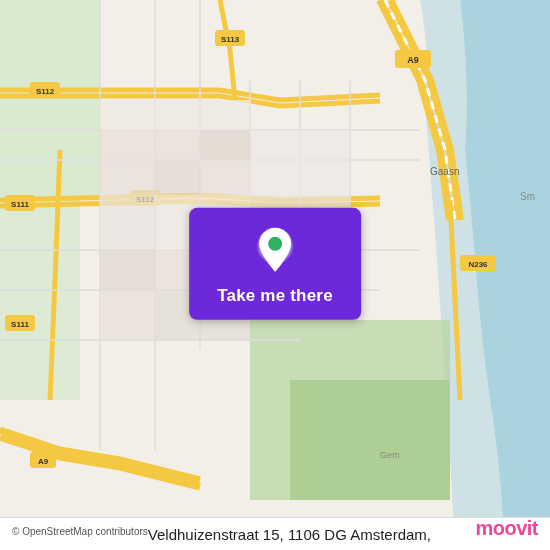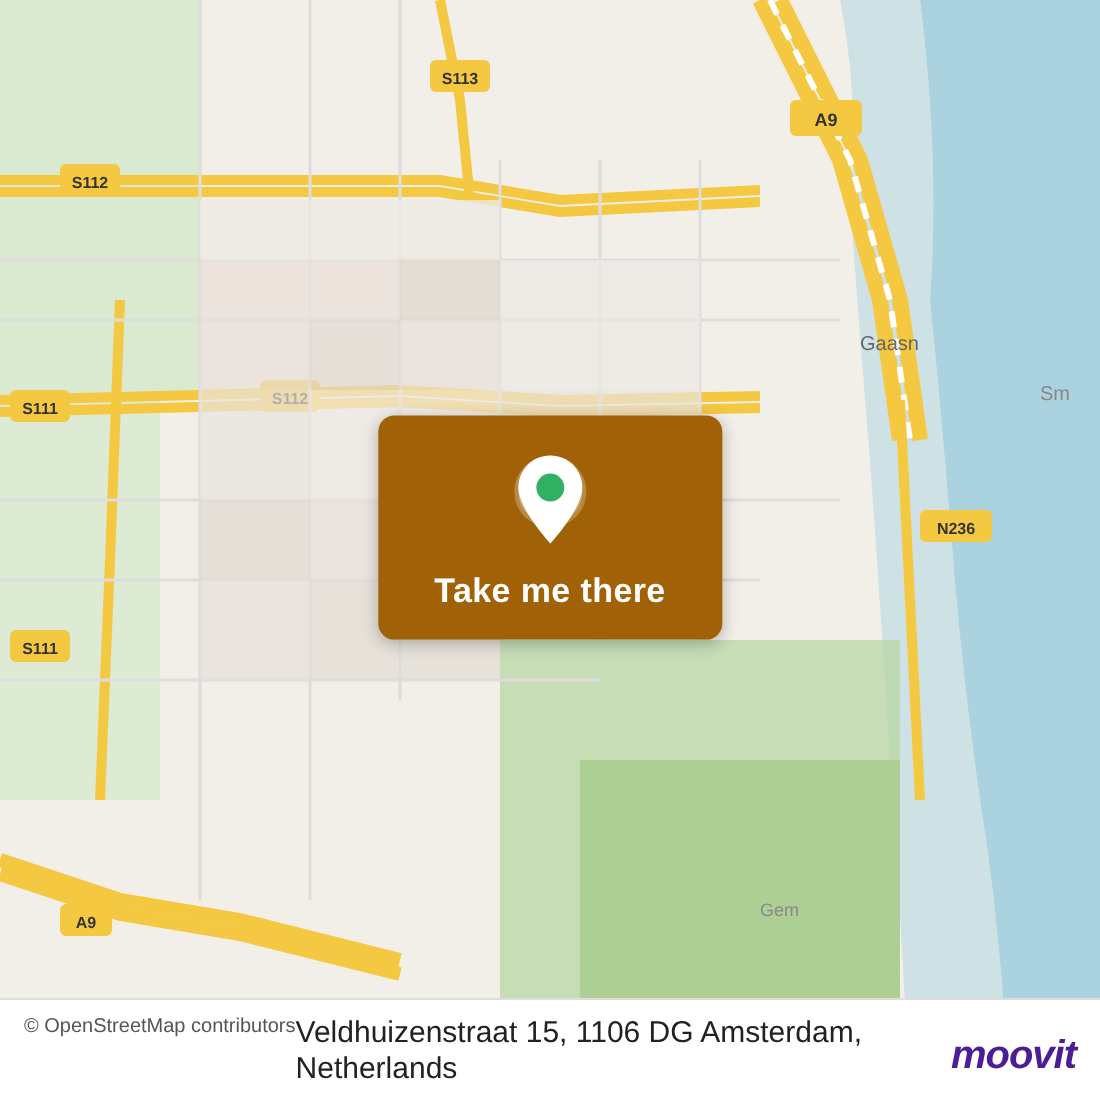--- a/index.html
+++ b/index.html
@@ -33,21 +33,21 @@
       top: 50%;
       left: 50%;
       transform: translate(-50%, -60%);
       display: flex;
       flex-direction: column;
       align-items: center;
       cursor: pointer;
     }
 
     #green-box {
-      background-color: #a16207;
+      background-color: #6d28d9;
       border-radius: 8px;
       padding: 18px 28px 14px 28px;
       display: flex;
       flex-direction: column;
       align-items: center;
       box-shadow: 0 2px 8px rgba(0,0,0,0.25);
     }
 
     #pin-icon {
       width: 44px;
@@ -93,23 +93,22 @@
       position: absolute;
       bottom: 10px;
       right: 12px;
       display: flex;
       align-items: center;
     }
 
     #moovit-text {
       font-size: 20px;
       font-weight: 700;
-      color: #4c1d95;
+      color: #ec4899;
       letter-spacing: -0.5px;
-      font-style: italic;
     }
   </style>
 </head>
 <body>
 
 <div id="map-container">
 
   <svg id="map-svg" viewBox="0 0 550 550" xmlns="http://www.w3.org/2000/svg">
 
     <rect width="550" height="550" fill="#f2efe9"></rect>
@@ -213,21 +212,20 @@
       <span id="take-me-there-label">Take me there</span>
     </div>
   </div>
 
   <div id="bottom-bar">
     <div id="osm-attribution">© OpenStreetMap contributors</div>
     <div style="display:flex; align-items:center; justify-content:flex-end;">
       <div>
         <span id="address-line">Veldhuizenstraat 15, 1106 DG Amsterdam,</span>
         <br>
-        <span style="font-size:15px; color:#222;">Netherlands</span>
       </div>
       <div id="moovit-logo">
         <span id="moovit-text">moovit</span>
       </div>
     </div>
   </div>
 
 </div>
 
 </body></html>

